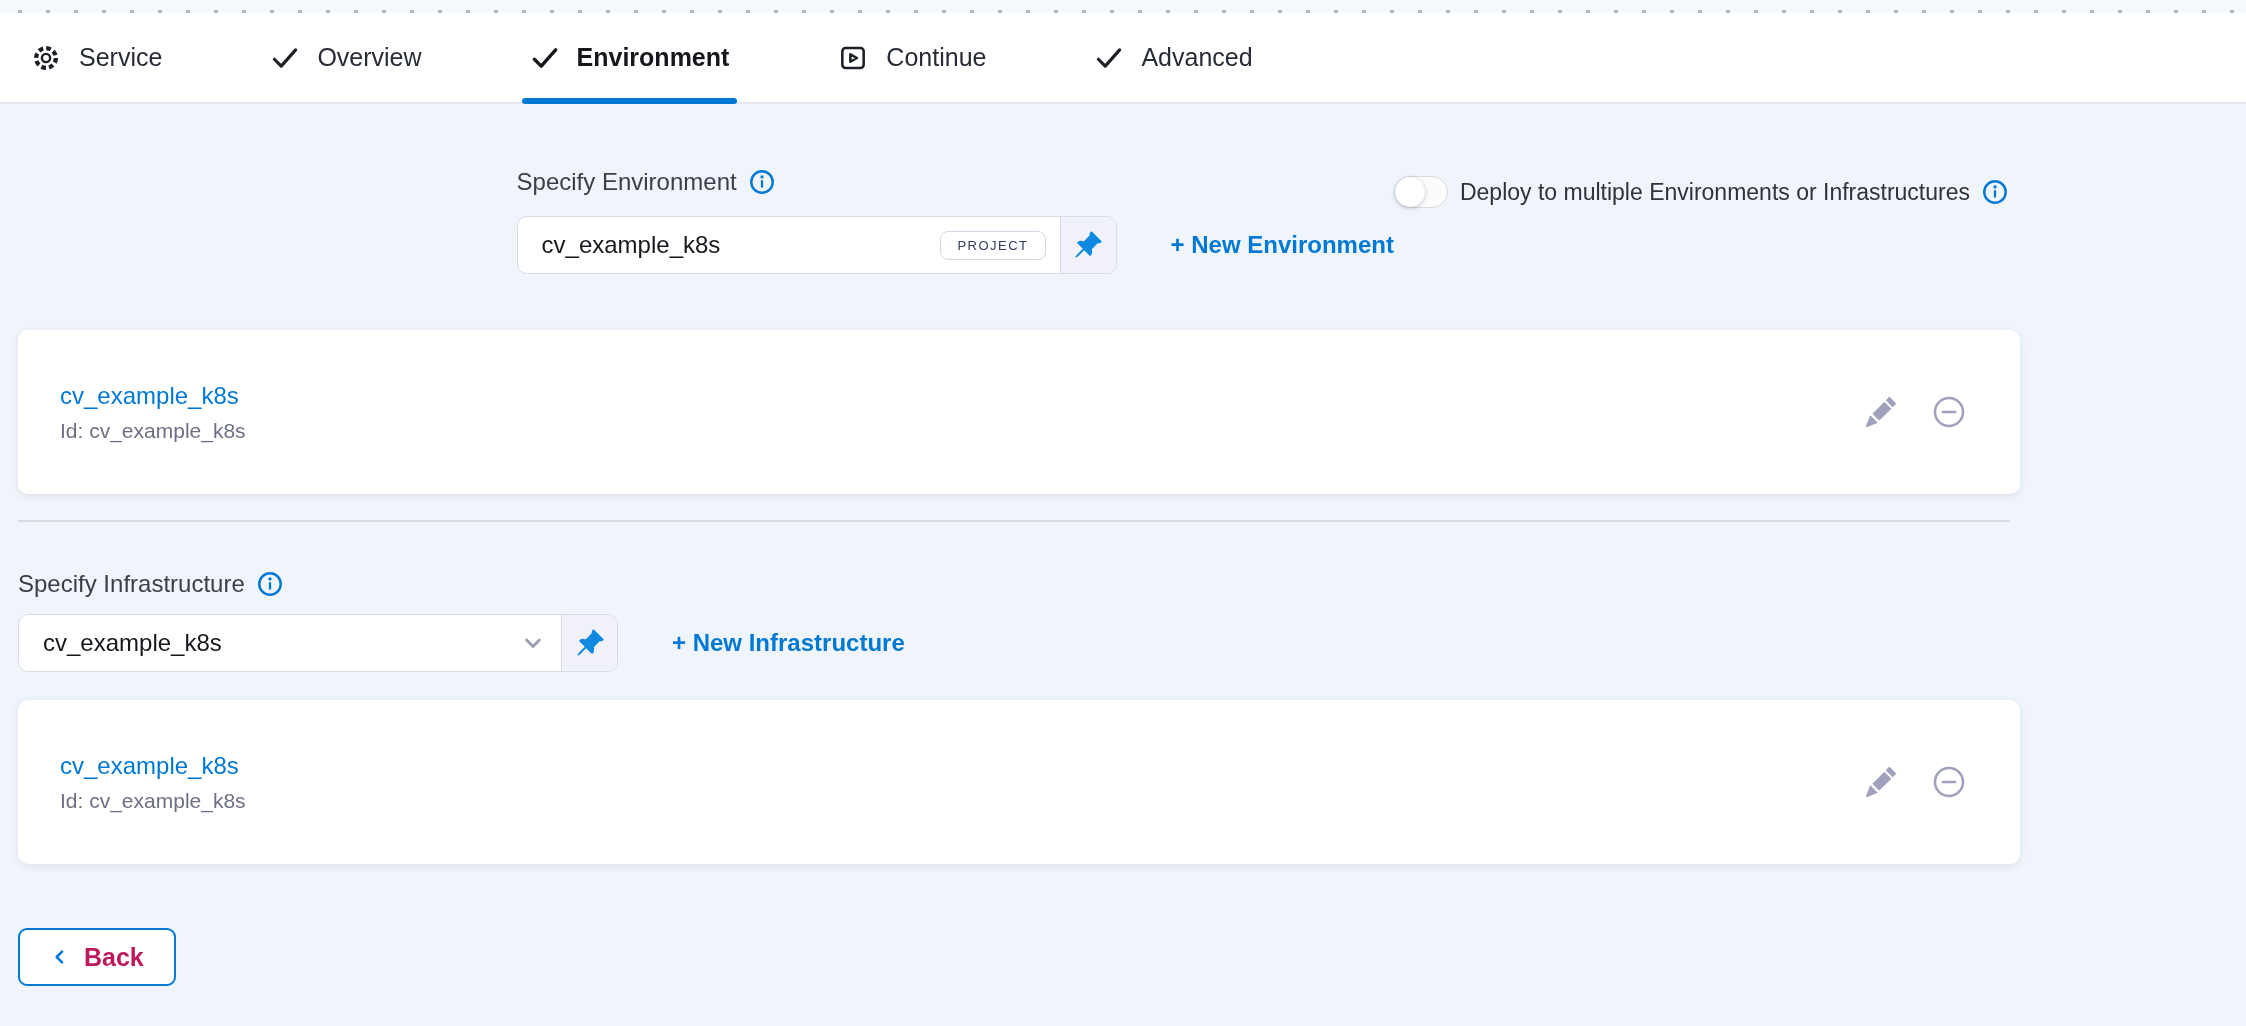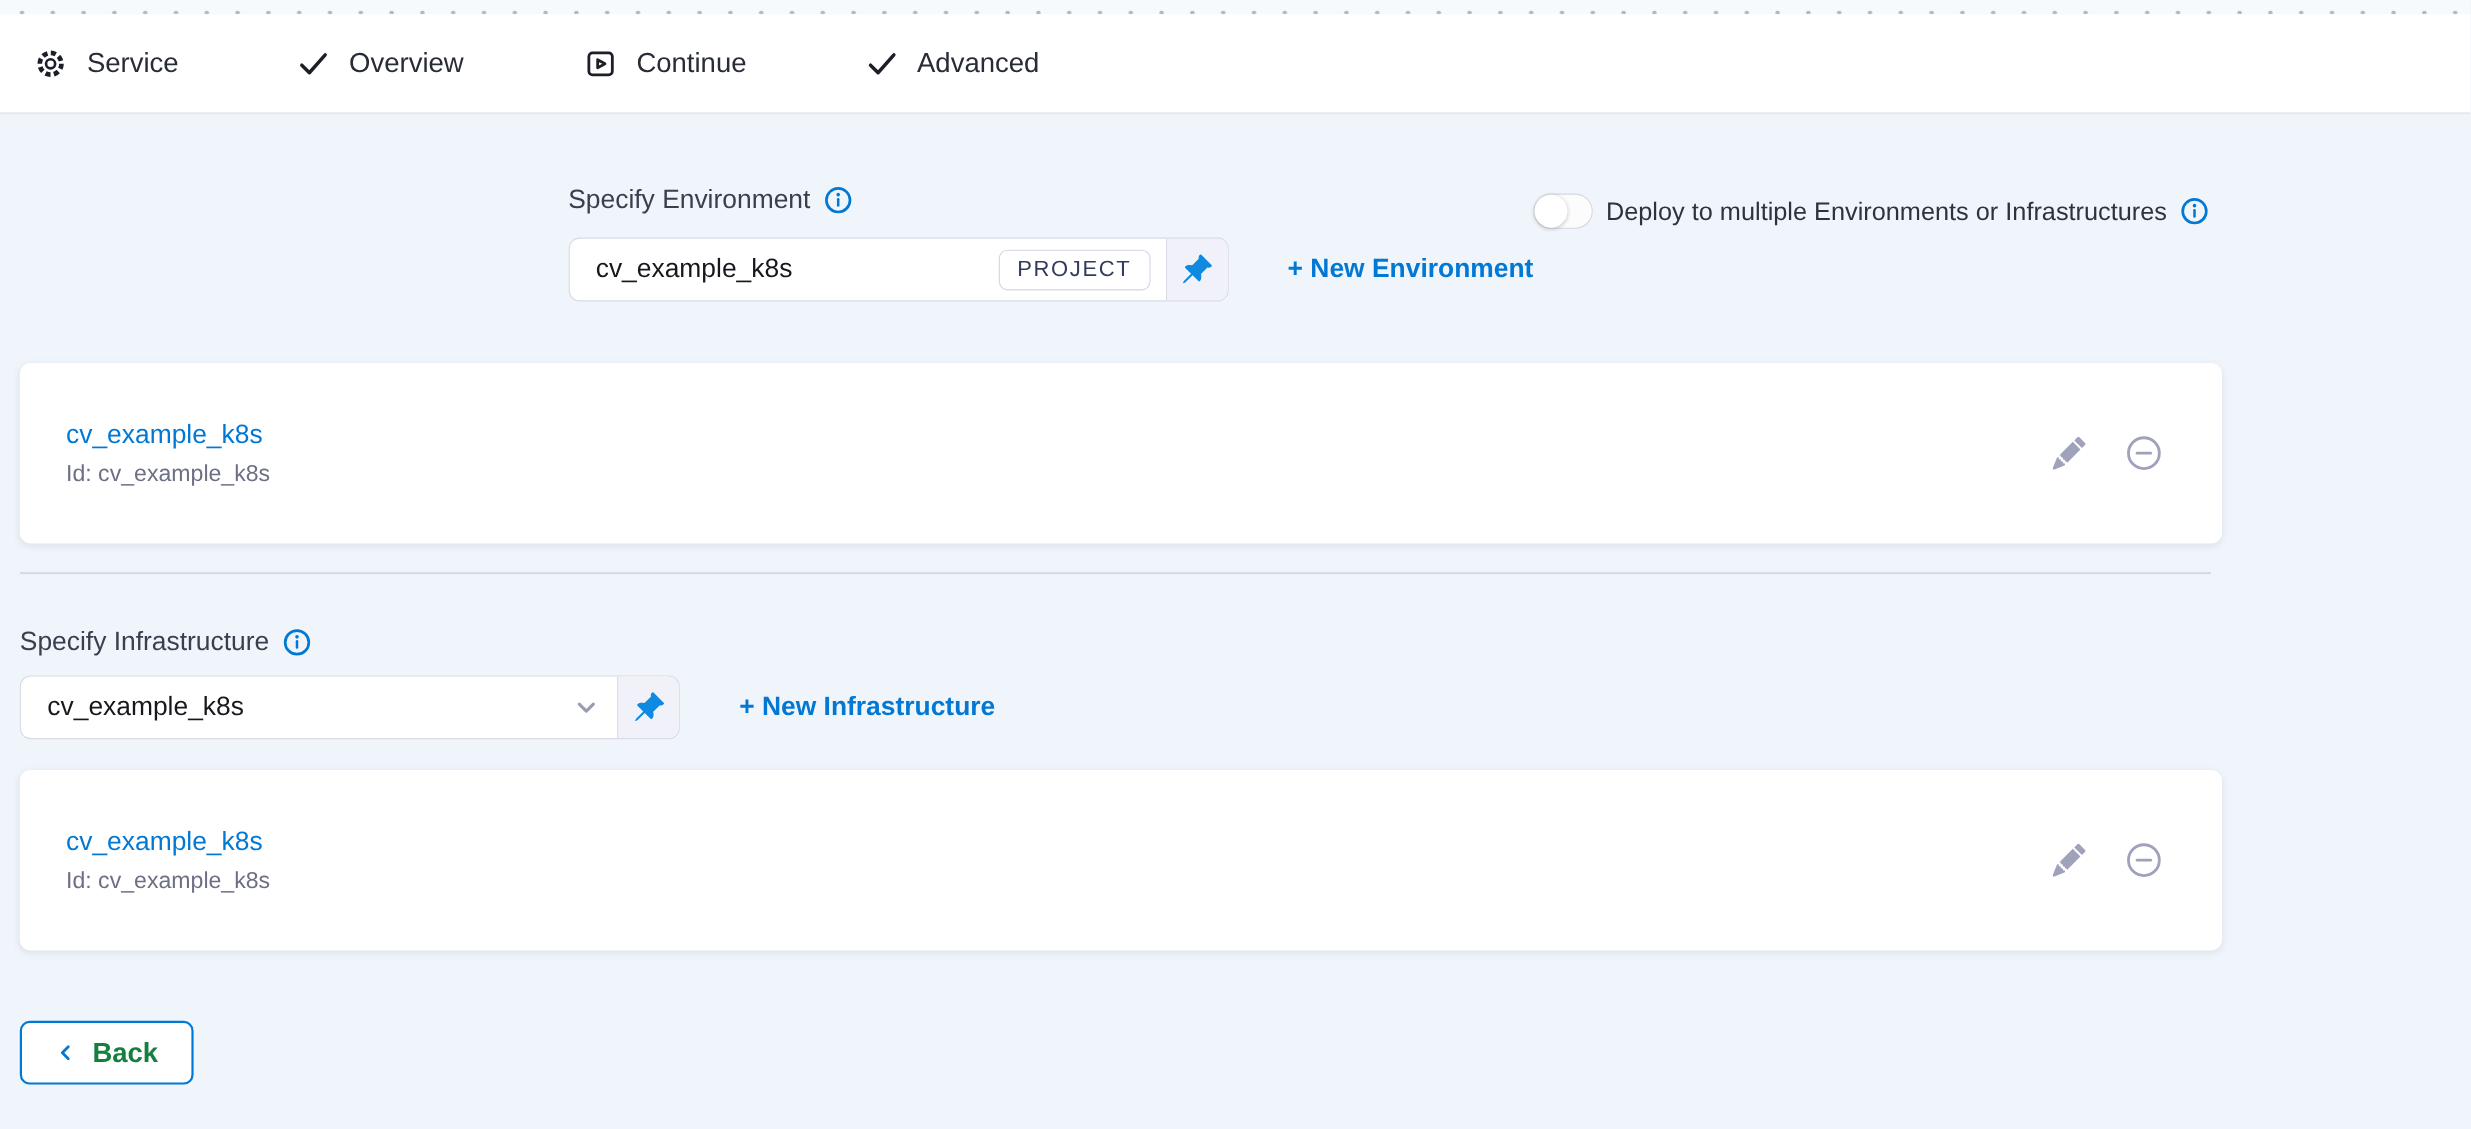--- a/index.html
+++ b/index.html
@@ -28,21 +28,21 @@
   .field-label-row { display:flex; align-items:center; gap:12px;
     font-size:24px; font-weight:500; color:#3a3e4d; }
   .input-row { display:flex; align-items:center; margin-top:20px; }
 
   .combo { display:flex; width:600px; height:58px; border:1px solid #d9dbe6; border-radius:10px;
     background:#fff; overflow:hidden; }
   .value-box { flex:1; display:flex; align-items:center; padding:0 14px 0 24px; gap:12px; min-width:0; }
   .text-input { border:none; outline:none; flex:1; min-width:0; font-size:24px; color:#16181d;
     font-family:inherit; background:transparent; }
   .select-value { flex:1; font-size:24px; color:#16181d; white-space:nowrap; overflow:hidden; }
-  .badge { font-size:20px; letter-spacing:1.5px; color:#333c5e; border:1px solid #d3d5e4;
+  .badge { font-size:13px; letter-spacing:1.5px; color:#333c5e; border:1px solid #d3d5e4;
     border-radius:8px; padding:6px 16px; font-weight:500; white-space:nowrap; background:#fff; }
   .pin-box { width:56px; border-left:1px solid #d9dbe6; background:#f1f2f9;
     display:flex; align-items:center; justify-content:center; cursor:pointer; }
   .new-link { margin-left:54px; color:#0278d5; font-size:24px; font-weight:700;
     text-decoration:none; cursor:pointer; white-space:nowrap; }
 
   .toggle-row { display:flex; align-items:center; gap:12px; margin:8px 12px 0 0;
     font-size:23px; color:#2e323d; }
   .toggle { width:54px; height:32px; border-radius:17px; background:#fcfcfd;
     border:1px solid #d7d8e0; position:relative; cursor:pointer; flex:none; }
@@ -57,21 +57,21 @@
   .card-id { font-size:21px; color:#6d6f85; margin-top:9px; }
   .card-actions { display:flex; align-items:center; gap:36px; }
   .icon-btn { background:none; border:none; cursor:pointer; display:flex; align-items:center; padding:0; }
 
   .divider { width:1992px; height:2px; background:#d8dbe4; margin:26px 0 48px 0; }
   .infra-select-row { margin-top:16px; }
 
   .footer { display:flex; gap:28px; margin-top:64px; }
   .btn { height:58px; border-radius:9px; font-size:25px; font-weight:700; display:inline-flex;
     align-items:center; gap:14px; cursor:pointer; font-family:inherit; padding:0 30px; }
-  .btn-back { background:#fff; border:2px solid #0278d5; color:#15803d; }
+  .btn-back { background:#fff; border:2px solid #0278d5; color:#be185d; }
   .btn-continue { background:#0278d5; border:none; color:#fff; }
 
   svg { display:block; flex:none; }
 </style>
 </head>
 <body>
 
 <div class="top-strip"></div>
 
 <header class="tab-bar">
@@ -85,20 +85,28 @@
       </span>
       <span>Service</span>
     </div>
     <div class="tab">
       <span>
         <svg width="30" height="30" viewBox="0 0 24 24">
             <path d="M3.5 13l5.5 5.5L20.5 5.5" stroke="#1c1f27" stroke-width="2.5" fill="none" stroke-linecap="round" stroke-linejoin="round"></path>
           </svg>
       </span>
       <span>Overview</span>
+    </div>
+    <div class="tab active">
+      <span>
+        <svg width="30" height="30" viewBox="0 0 24 24">
+            <path d="M3.5 13l5.5 5.5L20.5 5.5" stroke="#15171d" stroke-width="2.7" fill="none" stroke-linecap="round" stroke-linejoin="round"></path>
+          </svg>
+      </span>
+      <span>Environment</span>
     </div>
     <div class="tab">
       <span>
         <svg width="32" height="32" viewBox="0 0 24 24" fill="none" stroke="#1c1f27" stroke-width="1.9">
           <rect x="4" y="4.5" width="16" height="15" rx="2.5"></rect>
           <path d="M10 9.2l5 2.8-5 2.8z" stroke-linejoin="round"></path>
         </svg>
       </span>
       <span>Continue</span>
     </div>

